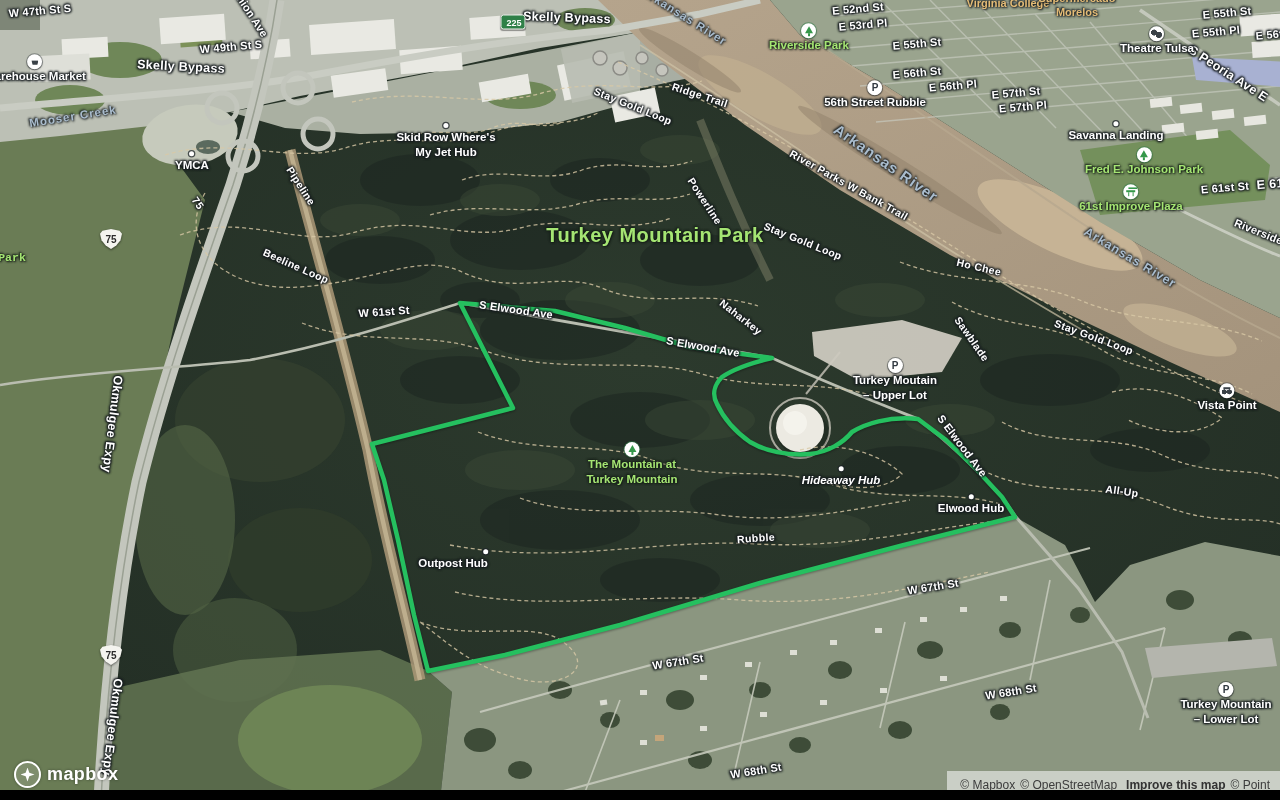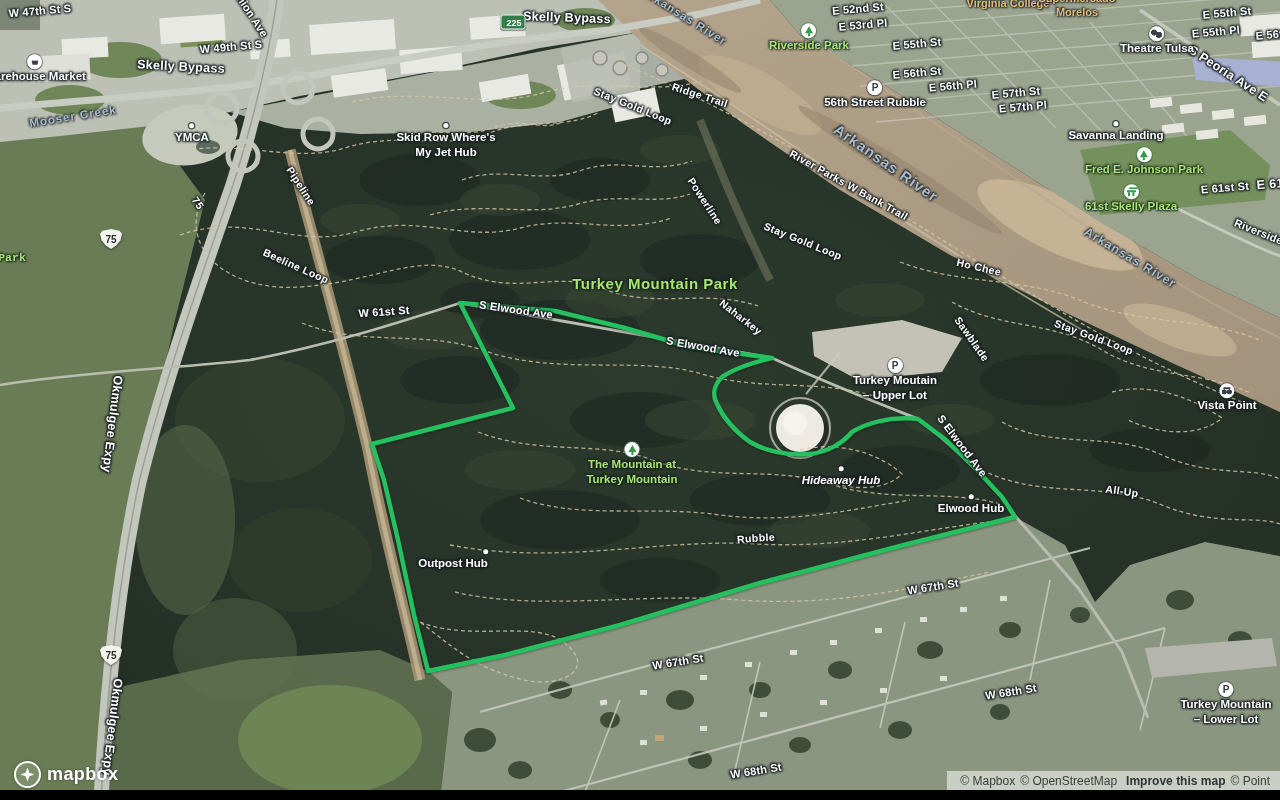--- a/index.html
+++ b/index.html
@@ -20,21 +20,21 @@
   .t-street-lg{font-size:12.5px;letter-spacing:.3px;}
   .t-trail{font-size:10.5px;letter-spacing:.4px;}
   .t-poi{font-size:11.5px;}
   .t-water .ltext,.t-water-lg .ltext{color:#a9bccd;font-weight:700;letter-spacing:1px;
       text-shadow:-1px -1px 2px rgba(24,30,33,.9),1px 1px 2px rgba(24,30,33,.9),0 0 3px rgba(24,30,33,.85);}
   .t-water{font-size:11.5px;}
   .t-water-lg{font-size:15px;letter-spacing:2.5px;}
   .t-park .ltext,.t-park-title .ltext{color:#a5e573;font-weight:700;
       text-shadow:-1px -1px 2px rgba(20,28,22,.95),1px 1px 2px rgba(20,28,22,.95),0 0 3px rgba(20,28,22,.9);}
   .t-park{font-size:11.5px;}
-  .t-park-title{font-size:15px;letter-spacing:.5px;margin-top:48px;}
+  .t-park-title{font-size:20px;letter-spacing:.5px;}
   .t-poi-orange .ltext{color:#e3bb76;font-weight:700;font-size:11px;
       text-shadow:-1px -1px 2px rgba(24,30,33,.95),1px 1px 2px rgba(24,30,33,.95),0 0 3px rgba(24,30,33,.9);}
   
   .micon{display:block;position:relative;flex:none;}
   .dot-icon{width:5px;height:5px;border-radius:50%;background:#fff;margin-bottom:2px;
             box-shadow:0 0 0 1.3px rgba(30,36,40,.75);}
   .parking-icon{width:15px;height:15px;border-radius:50%;background:#fff;color:#323a42;
             font-size:10px;font-weight:700;line-height:15px;text-align:center;
             box-shadow:0 0 0 1px rgba(35,42,47,.4),0 1px 2px rgba(0,0,0,.5);}
   .park-icon,.picnic-icon{width:15px;height:15px;border-radius:50%;background:#fff;
@@ -67,21 +67,21 @@
             font-size:9px;font-weight:700;line-height:12px;text-align:right;
             border:1.6px solid #eef2ec;border-radius:3px;box-shadow:0 1px 1px rgba(0,0,0,.4);}
   
   #logo{position:absolute;left:14px;top:761px;display:flex;align-items:center;gap:6px;cursor:pointer;}
   #logo .mark{width:23px;height:23px;border-radius:50%;border:2.5px solid #fff;
             background:rgba(255,255,255,.14);position:relative;box-shadow:0 0 3px rgba(0,0,0,.35);}
   #logo .mark::before{content:"";position:absolute;inset:4.5px;background:#fff;
             clip-path:polygon(50% 0,63% 37%,100% 50%,63% 63%,50% 100%,37% 63%,0 50%,37% 37%);}
   #logo .word{font-size:18px;font-weight:700;color:#fff;letter-spacing:.4px;
             text-shadow:0 0 3px rgba(0,0,0,.45);}
-  #attribution{position:absolute;right:0;top:771px;height:19px;display:flex;align-items:center;
+  #attribution{position:absolute;right:0;top:771px;height:28px;display:flex;align-items:center;
             background:rgba(255,255,255,.55);padding:0 10px 0 8px;font-size:12px;color:#3c3c3c;}
   #attribution a{color:#3c3c3c;text-decoration:none;margin-left:5px;}
   #attribution a.improve{font-weight:700;color:#333;margin-left:9px;}
   #bottombar{position:absolute;left:0;top:790px;width:1280px;height:10px;background:#000;}
 </style>
 </head>
 <body>
 
 <div id="stage">
 
@@ -470,35 +470,35 @@
       <div class="maplabel t-park" style="left: 809px; top: 38px;">
         <span class="micon park-icon"></span>
         <span class="ltext">Riverside Park</span>
       </div>
       <div class="maplabel t-park" style="left: 1144px; top: 162px;">
         <span class="micon park-icon"></span>
         <span class="ltext">Fred E. Johnson Park</span>
       </div>
       <div class="maplabel t-park" style="left: 1131px; top: 199px;">
         <span class="micon picnic-icon"></span>
-        <span class="ltext">61st Skelly Plaza</span>
+        <span class="ltext">61st Improve Plaza</span>
       </div>
       <div class="maplabel t-park" style="left: 632px; top: 464px;">
         <span class="micon park-icon"></span>
         <span class="ltext">The Mountain at</span>
         <span class="ltext">Turkey Mountain</span>
       </div>
       <div class="maplabel t-park" style="left: 12px; top: 258px; font-family: Liberation Mono, monospace;">
         <span class="ltext">Park</span>
       </div>
       <div class="maplabel t-poi" style="left: 35px; top: 69px;">
         <span class="micon market-icon"></span>
         <span class="ltext">Warehouse Market</span>
       </div>
-      <div class="maplabel t-poi" style="left: 192px; top: 134px;">
+      <div class="maplabel t-poi" style="left: 192px; top: 162px;">
         <span class="micon dot-icon"></span>
         <span class="ltext">YMCA</span>
       </div>
       <div class="maplabel t-poi" style="left: 446px; top: 141px; justify-content: flex-end;">
         <span class="micon dot-icon"></span>
         <span class="ltext">Skid Row Where's</span>
         <span class="ltext">My Jet Hub</span>
       </div>
       <div class="maplabel t-poi" style="left: 1157px; top: 41px;">
         <span class="micon theater-icon"></span>

